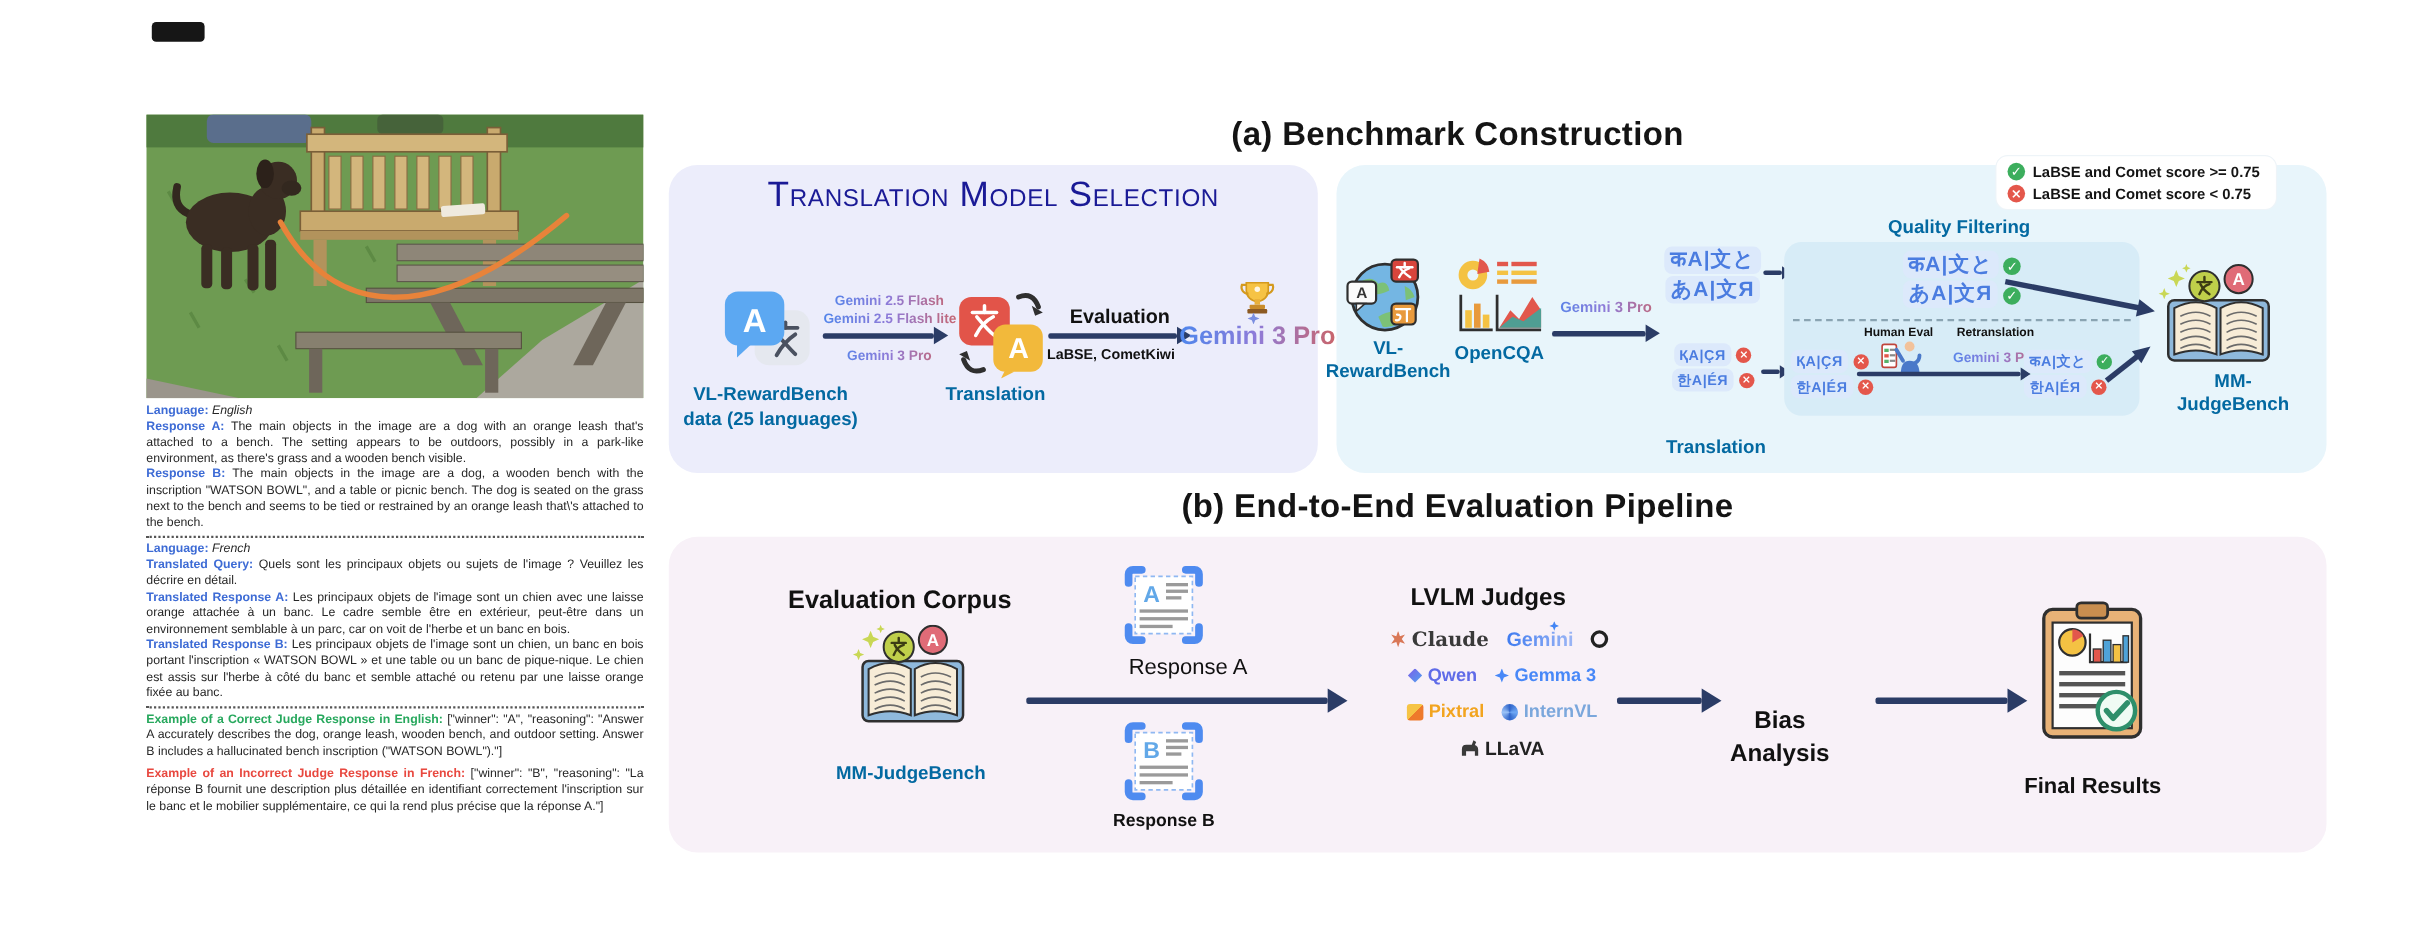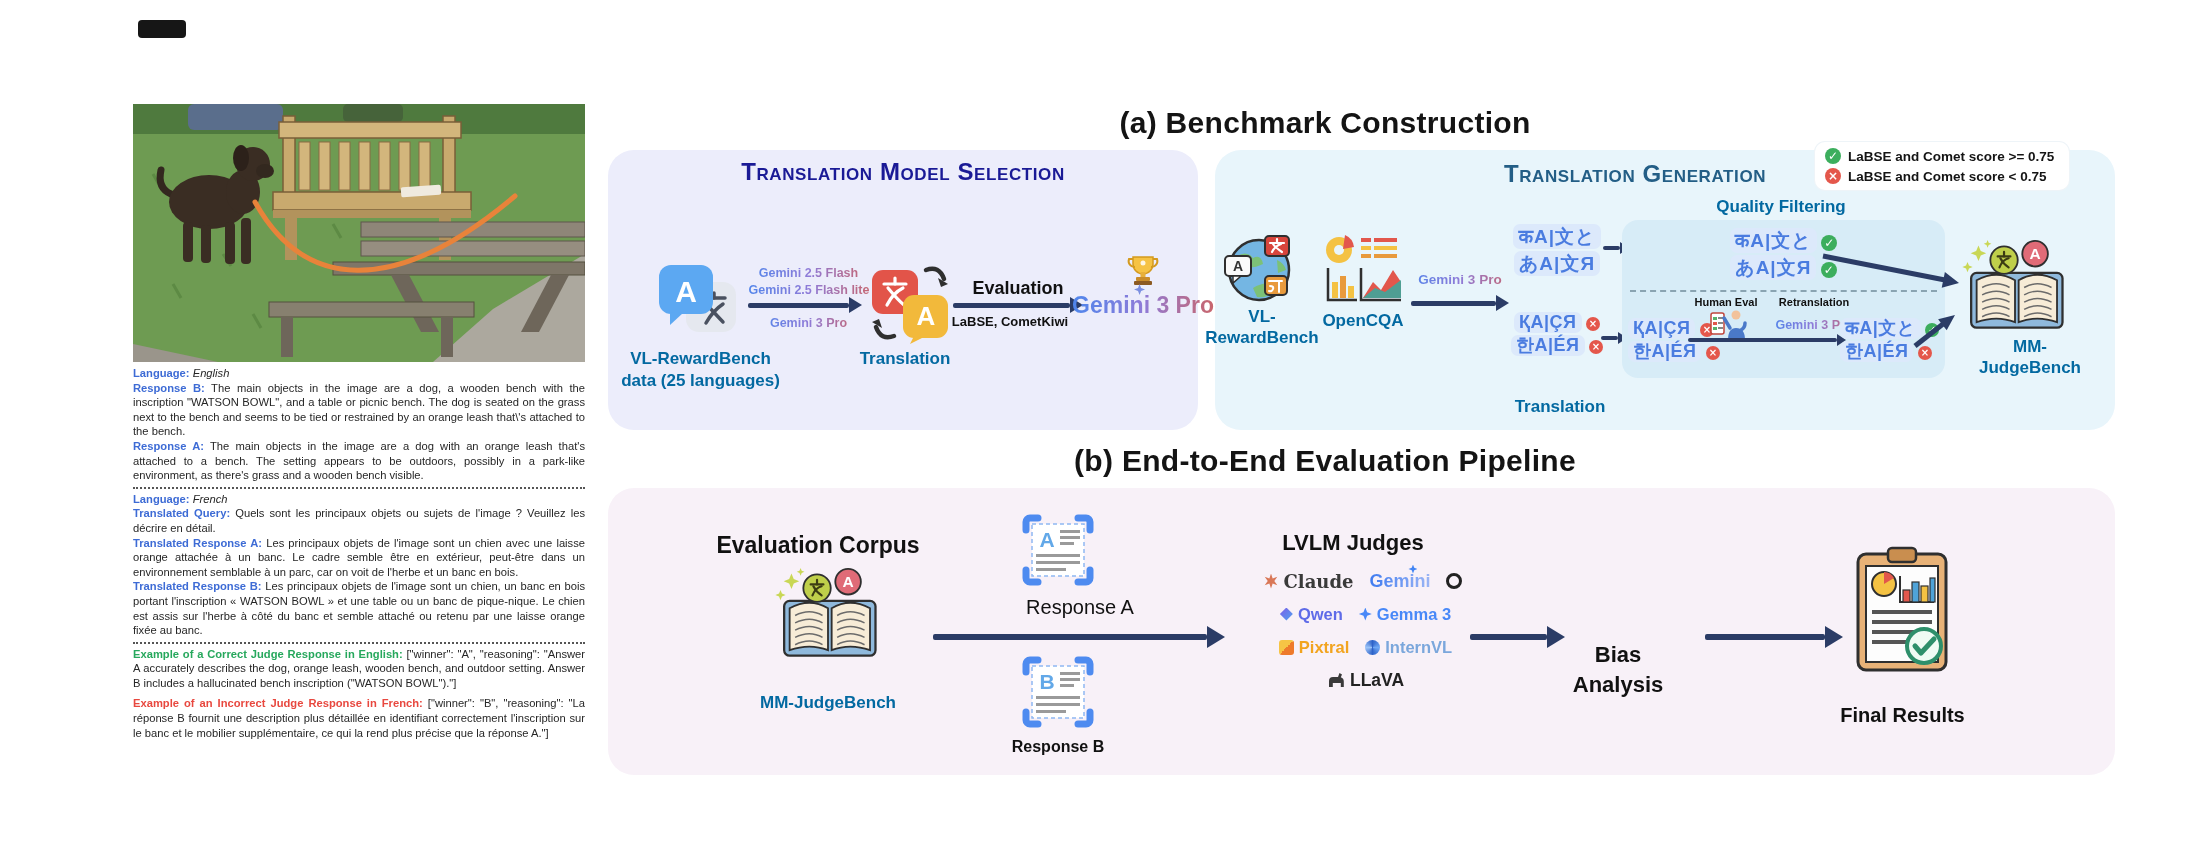--- a/index.html
+++ b/index.html
@@ -4,36 +4,36 @@
 <style>
   *{box-sizing:border-box;margin:0;padding:0}
   html,body{width:2194px;height:864px;background:#fff;font-family:"Liberation Sans",sans-serif;color:#111}
   #canvas{position:relative;width:2194px;height:864px;background:#fff;overflow:hidden}
   .abs{position:absolute}
   .ctr{text-align:center}
   .panelA{background:#ECEDFB;border-radius:26px}
   .panelG{background:#E8F5FB;border-radius:26px}
   .panelB{background:#F8F1F8;border-radius:26px}
   .secHeading{font-size:30px;font-weight:bold;color:#141414;text-align:center;letter-spacing:.3px}
-  .scTitle{font-variant:small-caps;font-weight:bold;font-size:24px;letter-spacing:.6px;text-align:center}
+  .scTitle{font-variant:small-caps;font-weight:normal;font-size:32px;letter-spacing:.6px;text-align:center}
   .navy{color:#1A1A96}
   .steel{color:#235E86}
   .harrow{display:flex;align-items:center;height:16px}
   .harrow .s{flex:1;height:5px;background:#2B3C66;border-radius:2px}
   .harrow .h{width:0;height:0;border-left:13px solid #2B3C66;border-top:8px solid transparent;border-bottom:8px solid transparent}
   .harrow.big{height:22px}
   .harrow.big .s{height:6.5px}
   .harrow.big .h{border-left-width:18px;border-top-width:11px;border-bottom-width:11px}
   .harrow.thin{height:12px}
   .harrow.thin .s{height:3.5px}
   .harrow.thin .h{border-left-width:9px;border-top-width:6px;border-bottom-width:6px}
   .b17{font-size:17px;font-weight:bold;color:#0369a1;text-align:center;line-height:21px}
   .gradText{font-weight:bold;background:linear-gradient(90deg,#4E86EC,#8F7BD8,#C9656B);-webkit-background-clip:text;background-clip:text;color:transparent}
   .chip{display:inline-block;background:#DCE9FB;color:#4A7CE0;font-weight:bold;border-radius:7px;padding:0 5px;line-height:25px;font-size:19px;letter-spacing:1px}
-  .chip.sm{font-size:18px;line-height:21px;letter-spacing:.5px}
+  .chip.sm{font-size:13px;line-height:21px;letter-spacing:.5px}
   .dot{display:inline-flex;align-items:center;justify-content:center;border-radius:50%;color:#fff;font-weight:bold;vertical-align:middle;font-family:"DejaVu Sans",sans-serif}
   .dot.pass{background:#3CAE5D}
   .dot.fail{background:#E4574B}
   .d16{width:16px;height:16px;font-size:12px}
   .d14{width:14px;height:14px;font-size:10px}
   .legendBox{background:#fff;border-radius:10px;padding:6px 10px;display:flex;flex-direction:column;gap:4px;box-shadow:0 0 0 1px #eef4f8}
   .legendRow{display:flex;align-items:center;gap:7px;font-size:13.5px;font-weight:bold;color:#141414;white-space:nowrap}
   .qbox{background:#D7ECF7;border-radius:16px}
   .dashsep{border-top:2px dashed #8aa4b2}
   .textcol{font-size:11.2px;line-height:14.6px;text-align:justify;color:#262626}
@@ -123,22 +123,22 @@
         <rect x="40" y="93" width="10" height="38" rx="4" fill="#3A2D23"></rect>
         <rect x="64" y="90" width="10" height="42" rx="4" fill="#3A2D23"></rect>
         <rect x="80" y="86" width="10" height="46" rx="4" fill="#3A2D23"></rect>
       </g>
       <path d="M122 98 C170 185 260 195 382 92" stroke="#E8833A" stroke-width="5" fill="none" stroke-linecap="round"></path>
     </svg>
   </div>
 
   <div class="abs textcol" style="left:133px;top:366px;width:452px">
     <p><span class="lblB">Language:</span> <i>English</i></p>
+    <p><span class="lblB">Response A:</span> <span>The main objects in the image are a dog with an orange leash that's attached to a bench. The setting appears to be outdoors, possibly in a park-like environment, as there's grass and a wooden bench visible.</span></p>
     <p><span class="lblB">Response B:</span> <span>The main objects in the image are a dog, a wooden bench with the inscription "WATSON BOWL", and a table or picnic bench. The dog is seated on the grass next to the bench and seems to be tied or restrained by an orange leash that\'s attached to the bench.</span></p>
-    <p><span class="lblB">Response A:</span> <span>The main objects in the image are a dog with an orange leash that's attached to a bench. The setting appears to be outdoors, possibly in a park-like environment, as there's grass and a wooden bench visible.</span></p>
     <div class="dots"></div>
     <p><span class="lblB">Language:</span> <i>French</i></p>
     <p><span class="lblB">Translated Query:</span> <span>Quels sont les principaux objets ou sujets de l'image ? Veuillez les décrire en détail.</span></p>
     <p><span class="lblB">Translated Response A:</span> <span>Les principaux objets de l'image sont un chien avec une laisse orange attachée à un banc. Le cadre semble être en extérieur, peut-être dans un environnement semblable à un parc, car on voit de l'herbe et un banc en bois.</span></p>
     <p><span class="lblB">Translated Response B:</span> <span>Les principaux objets de l'image sont un chien, un banc en bois portant l'inscription « WATSON BOWL » et une table ou un banc de pique-nique. Le chien est assis sur l'herbe à côté du banc et semble attaché ou retenu par une laisse orange fixée au banc.</span></p>
     <div class="dots"></div>
     <p style="margin-top:2px"><span class="lblG">Example of a Correct Judge Response in English:</span> <span>["winner": "A",  "reasoning": "Answer A accurately describes the dog, orange leash, wooden bench, and outdoor setting. Answer B includes a hallucinated bench inscription ("WATSON BOWL")."]</span></p>
     <p style="margin-top:6px"><span class="lblR">Example of an Incorrect Judge Response in French:</span> <span>["winner": "B",  "reasoning": "La réponse B fournit une description plus détaillée en identifiant correctement l'inscription sur le banc et le mobilier supplémentaire, ce qui la rend plus précise que la réponse A."]</span></p>
   </div>
 
@@ -211,21 +211,20 @@
         <rect x="8" y="28" width="18" height="4" rx="1" fill="#8C5A22"></rect>
         <circle cx="17" cy="10" r="2.5" fill="#fff" opacity="0.85"></circle>
       </svg>
     </div>
     <div class="abs ctr" style="left:460px;top:142px;width:150px">
       <span class="winwrap"><span class="star4 win"></span><span class="gradText" style="font-size:23px">Gemini 3 Pro</span></span>
     </div>
   </div>
 
   <div class="abs panelG" style="left:1215px;top:150px;width:900px;height:280px">
-    <div class="abs scTitle steel" style="left:0;top:10px;width:840px">Translation Generation</div>
 
     <div class="abs legendBox" style="left:600px;top:-8px;width:254px">
       <div class="legendRow">
         <span class="dot pass d16">✓</span>
         <span>LaBSE and Comet score &gt;= 0.75</span>
       </div>
       <div class="legendRow">
         <span class="dot fail d16">×</span>
         <span>LaBSE and Comet score &lt; 0.75</span>
       </div>

